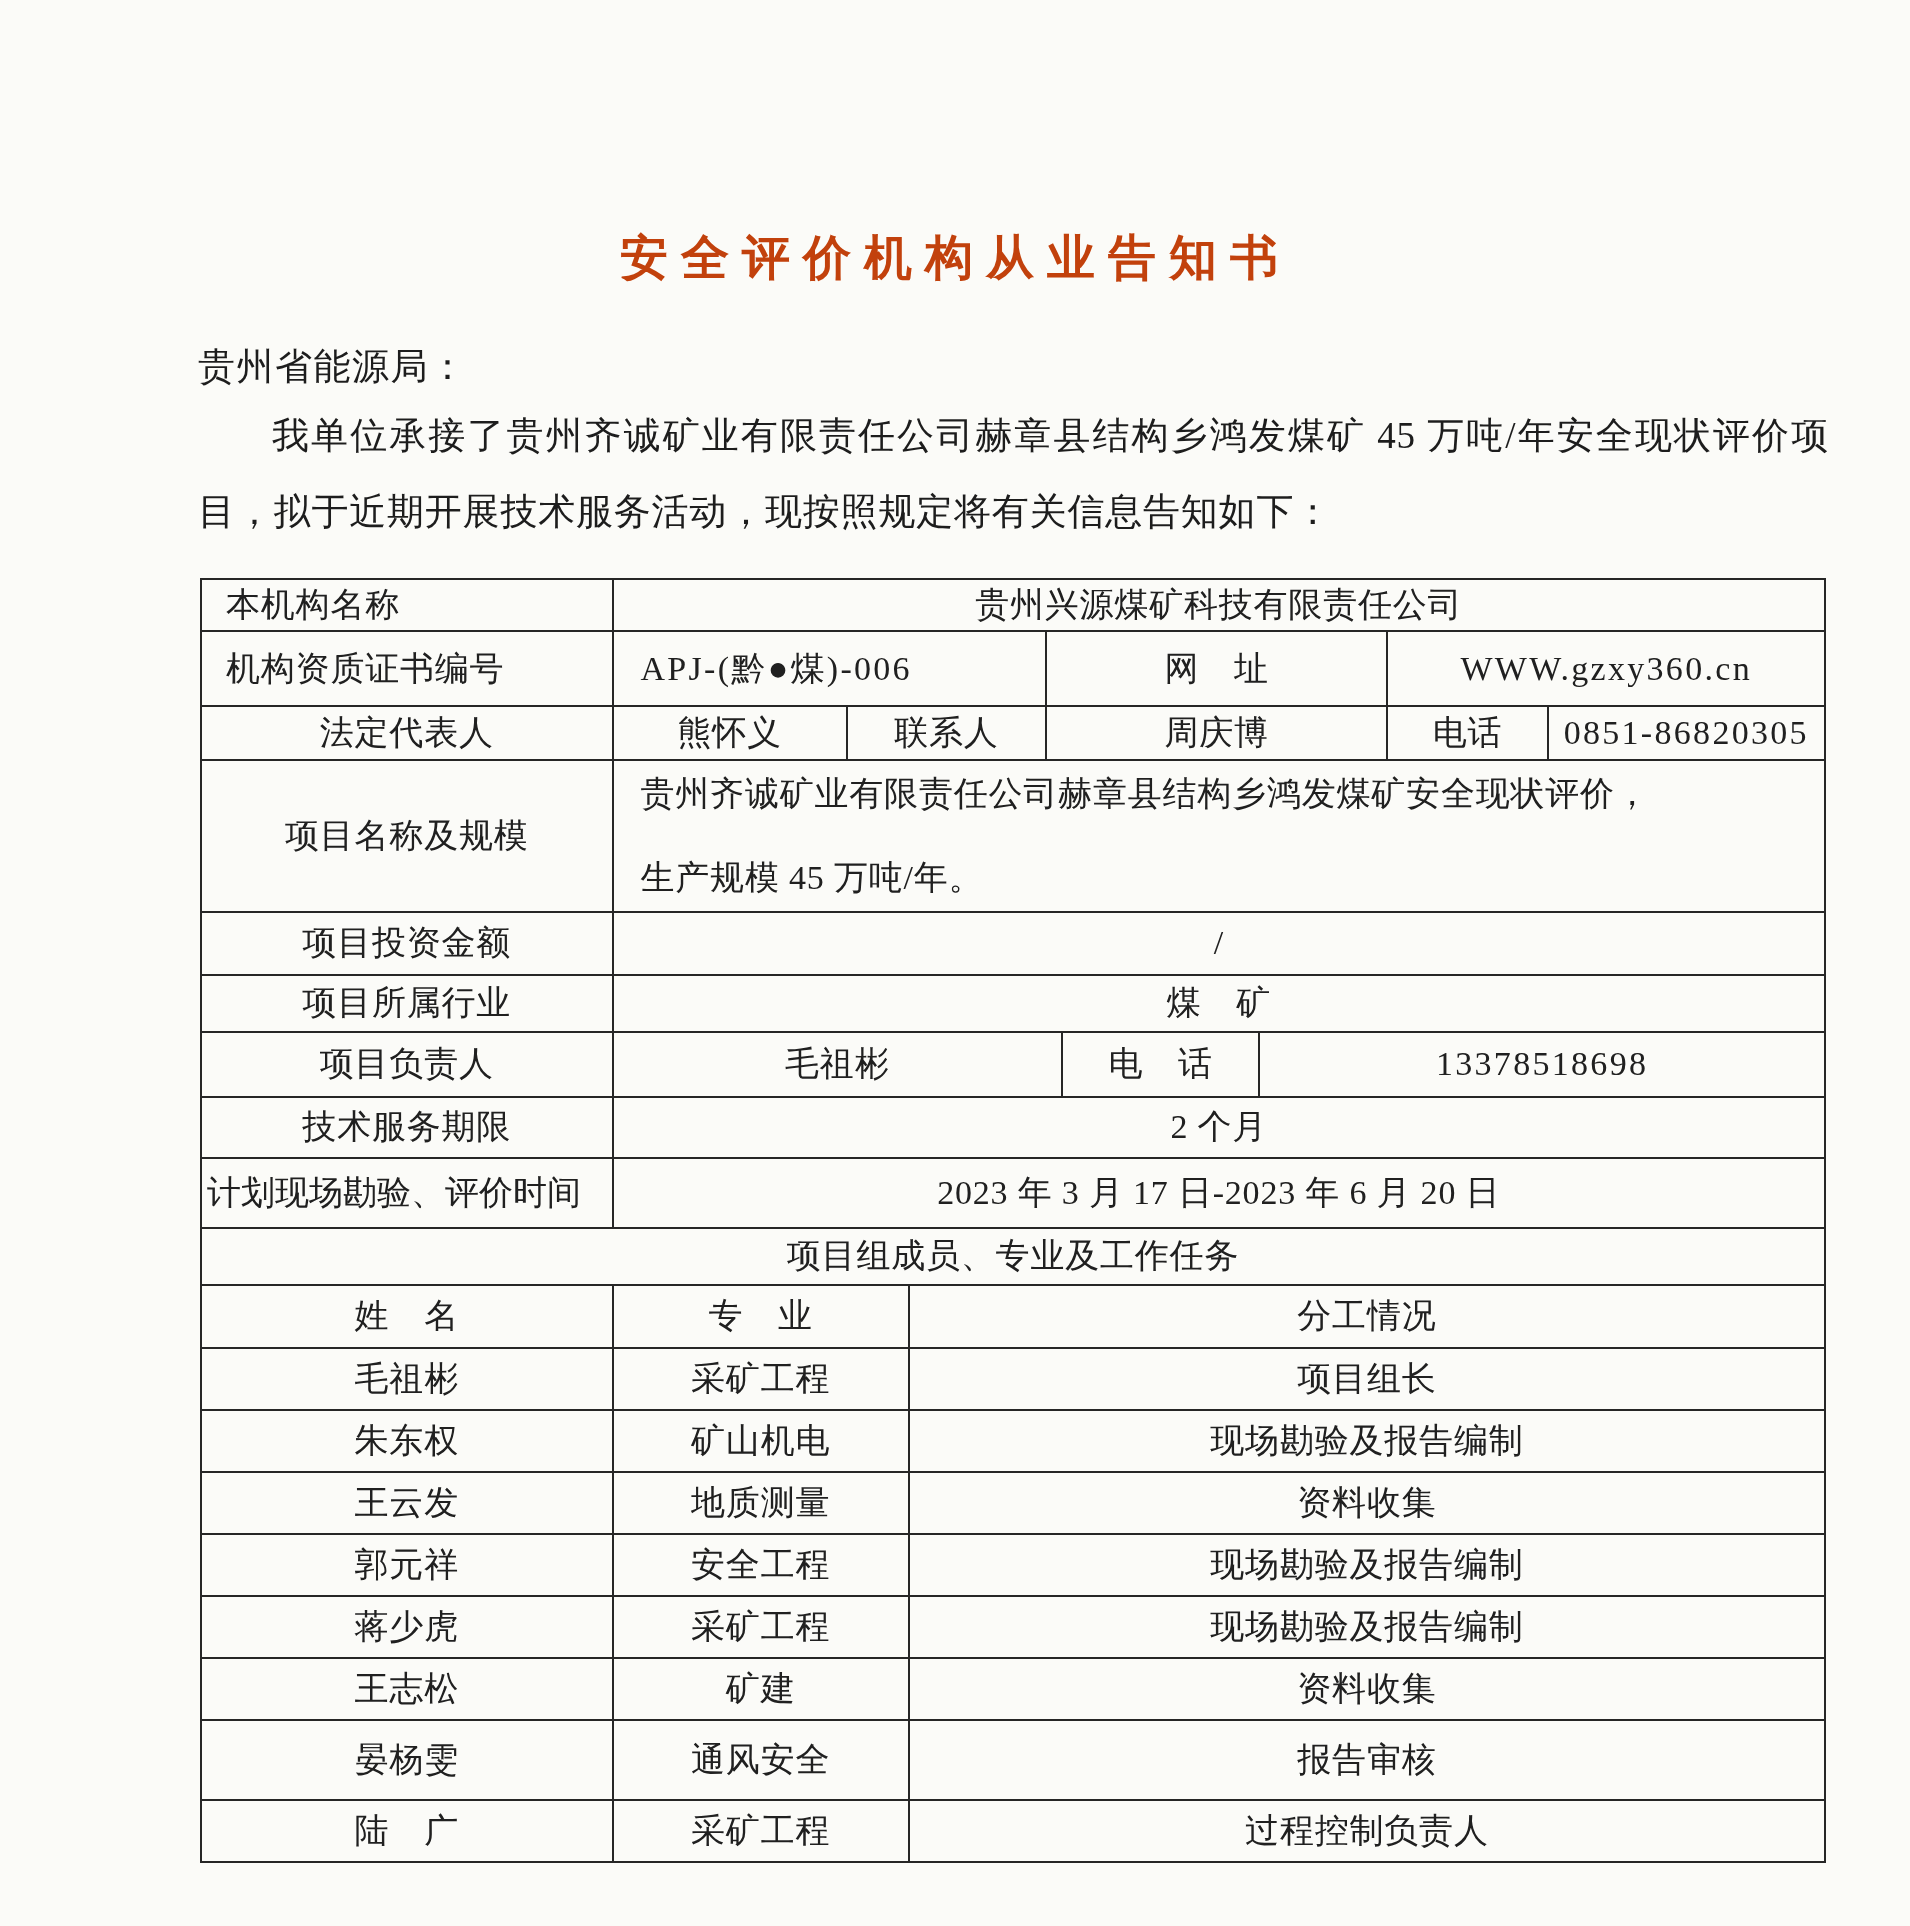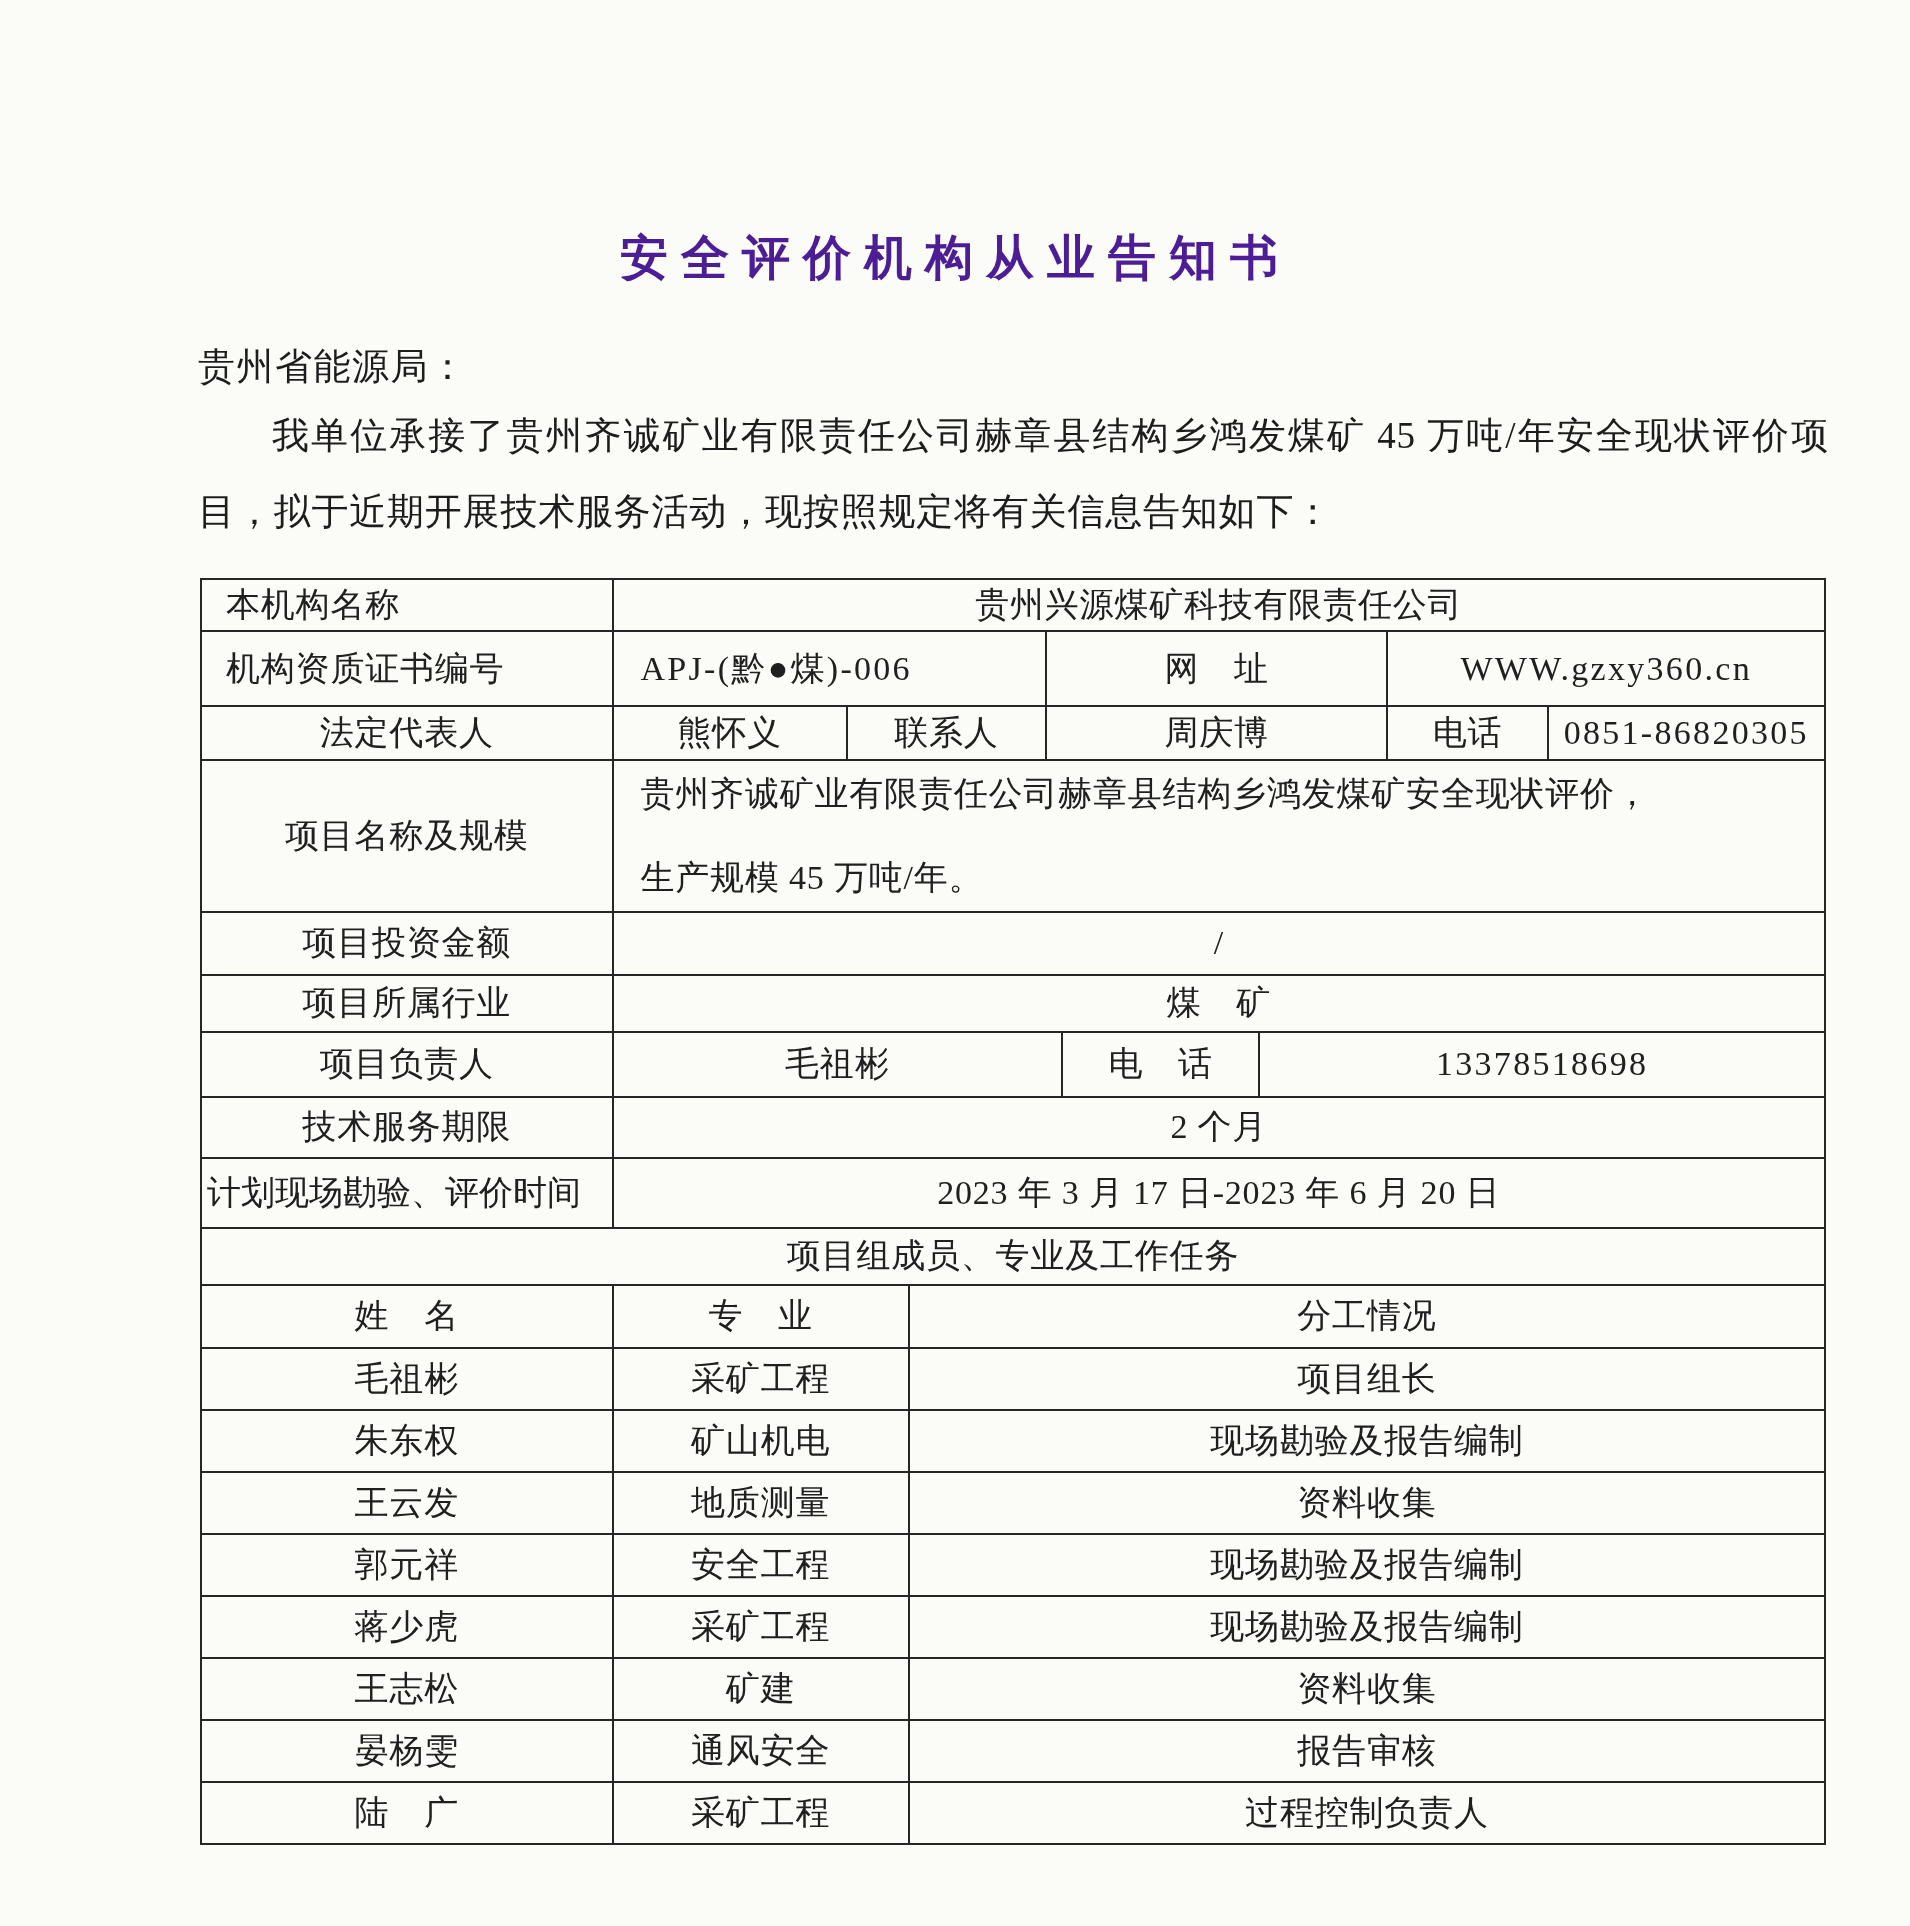--- a/index.html
+++ b/index.html
@@ -10,21 +10,21 @@
     font-family:"Liberation Serif","DejaVu Serif",serif;
     color:#1d1d1d;
     -webkit-font-smoothing:antialiased;
   }
   .page{position:absolute;inset:0;}
   .doc-title{
     position:absolute;top:226px;left:0;width:100%;
     text-align:center;
     font-family:"Liberation Sans","DejaVu Sans",sans-serif;
     font-weight:bold;font-size:48px;letter-spacing:13px;
-    color:#4c1d95;white-space:nowrap;
+    color:#c2410c;white-space:nowrap;
   }
   .salutation{
     position:absolute;left:198px;top:342px;
     font-size:37px;letter-spacing:1.5px;white-space:pre;
   }
   .intro{
     position:absolute;left:198px;top:398px;width:1631px;
     font-size:37px;line-height:76px;
     text-indent:74px;text-align:justify;letter-spacing:0.8px;
     margin:0;
@@ -151,21 +151,21 @@
     <tr style="height:62px">
       <td>蒋少虎</td>
       <td colspan="2">采矿工程</td>
       <td colspan="6">现场勘验及报告编制</td>
     </tr>
     <tr style="height:62px">
       <td>王志松</td>
       <td colspan="2">矿建</td>
       <td colspan="6">资料收集</td>
     </tr>
-    <tr style="height:62px">
+    <tr style="height:80px">
       <td>晏杨雯</td>
       <td colspan="2">通风安全</td>
       <td colspan="6">报告审核</td>
     </tr>
     <tr style="height:62px">
       <td>陆　广</td>
       <td colspan="2">采矿工程</td>
       <td colspan="6">过程控制负责人</td>
     </tr>
 

